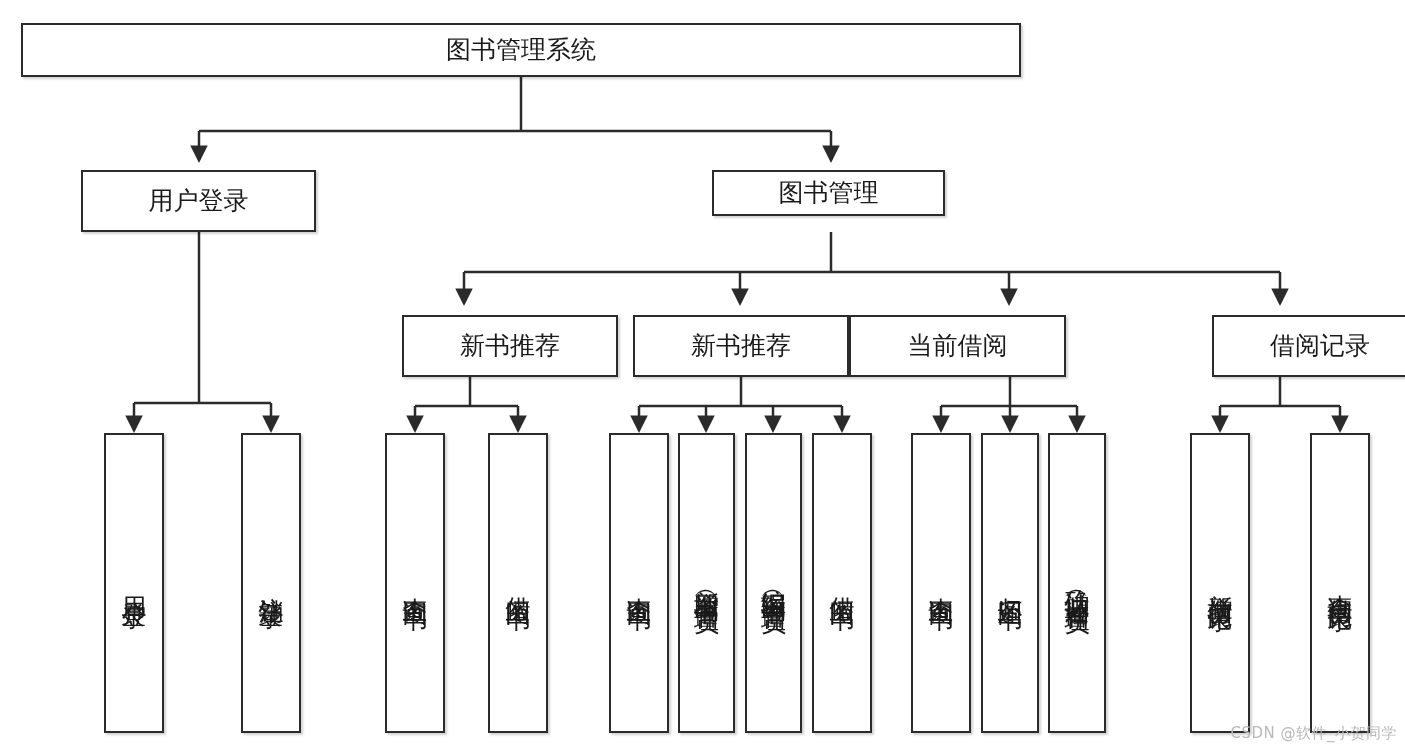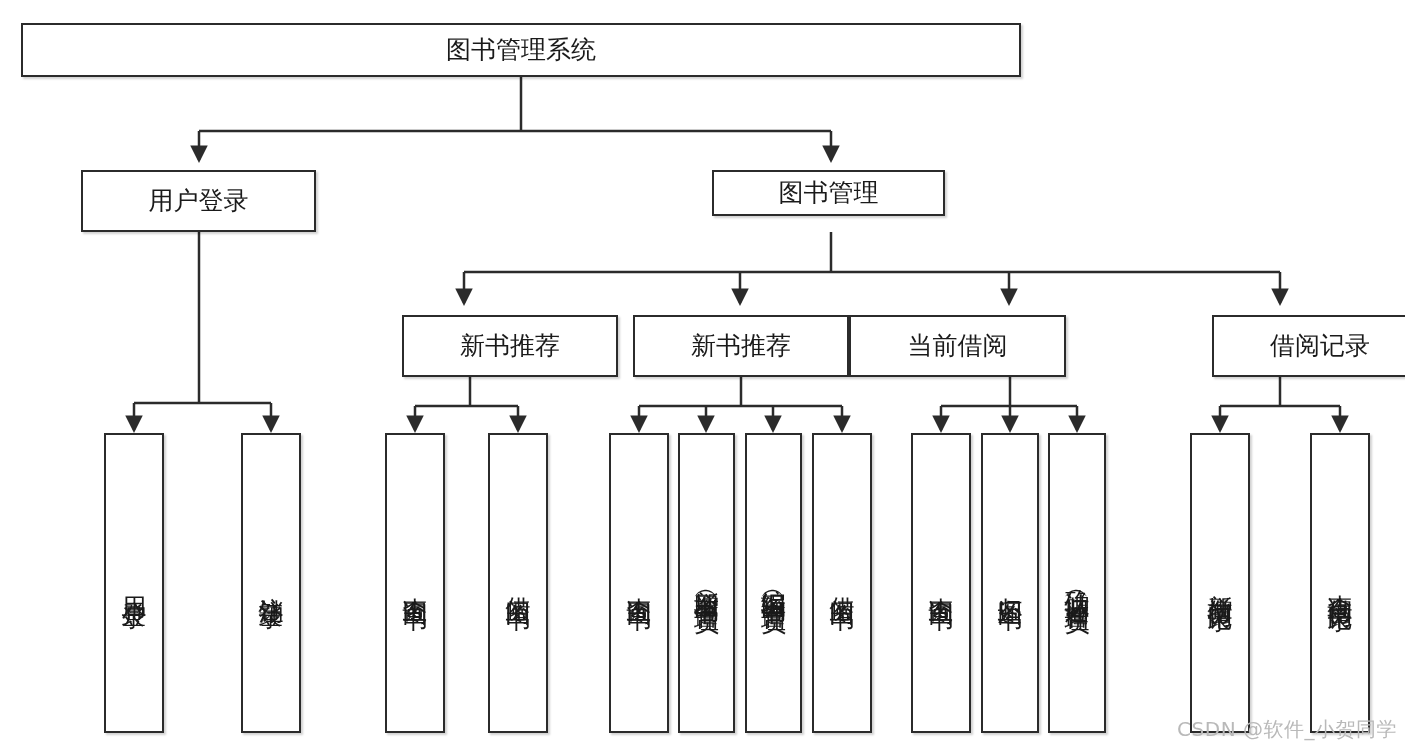--- a/index.html
+++ b/index.html
@@ -55,21 +55,21 @@
     writing-mode: vertical-rl;
     text-orientation: upright;
     font-size: 25px;
     letter-spacing: 3px;
     line-height: 1;
   }
   .watermark {
     position: absolute;
     right: 8px;
     bottom: 4px;
-    font-size: 20px;
+    font-size: 15px;
     color: #b9b9b9;
     white-space: nowrap;
     letter-spacing: 0.5px;
   }
 </style>
 </head>
 <body>
 
 <div id="canvas">
 

